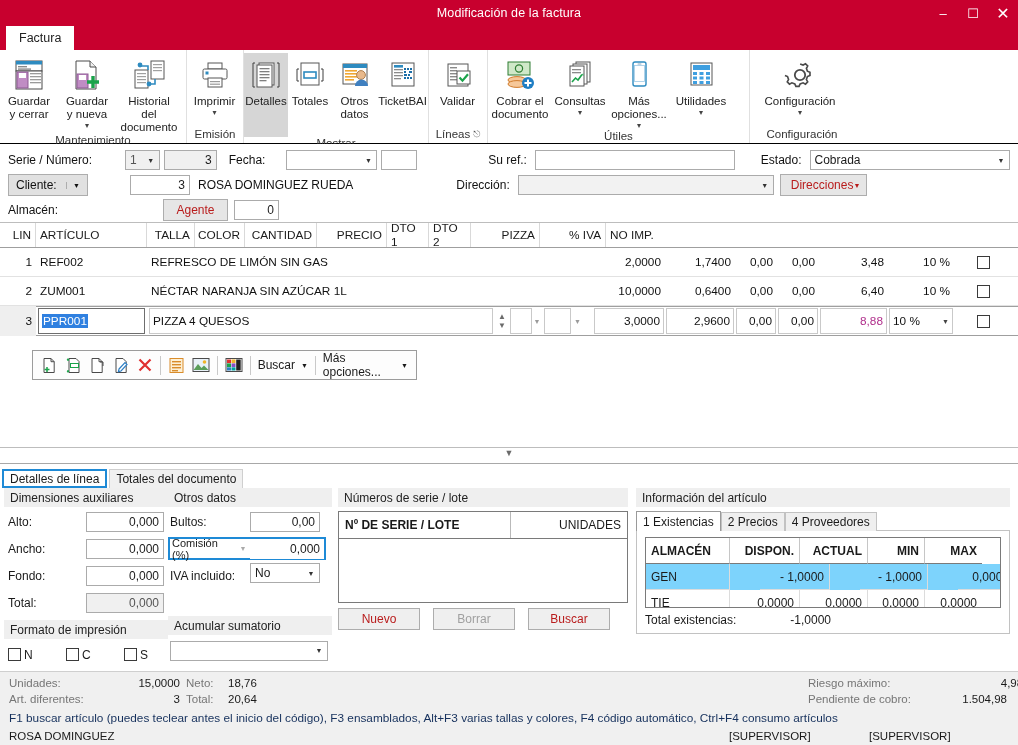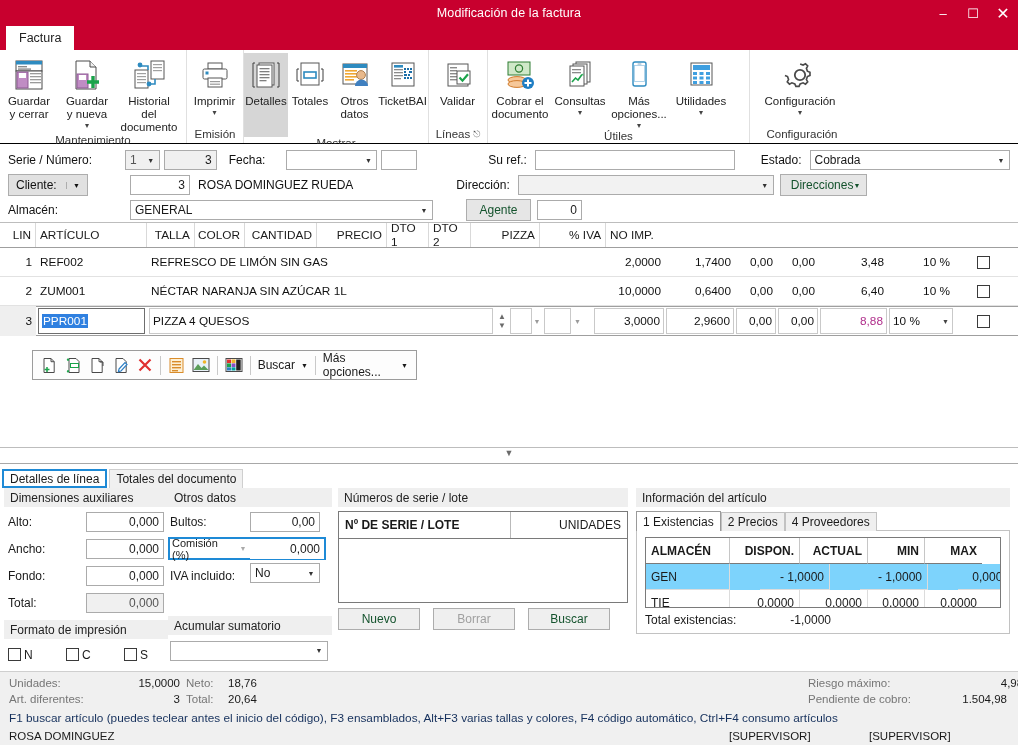--- a/index.html
+++ b/index.html
@@ -60,21 +60,21 @@
     font-size:12px; padding:0 4px; display:flex; align-items:center;
     font-family:"Liberation Sans", sans-serif;
   }
   .inp.r{ justify-content:flex-end; }
   .inp.gray{ background:#f0f0f0; color:#555; }
   .cbo{ position:relative; display:flex; align-items:center; border:1px solid #ababab; background:#fff; height:20px; }
   .cbo .txt{ flex:1; font-size:12px; padding:0 4px; white-space:nowrap; overflow:hidden; }
   .cbo .arw{ width:16px; text-align:center; font-size:7px; color:#333; }
   .btn{
     height:22px; border:1px solid #adadad; background:#e6e6e6; font-size:12px;
-    display:flex; align-items:center; justify-content:center; padding:0 10px; color:#14532d;
+    display:flex; align-items:center; justify-content:center; padding:0 10px; color:#b91c1c;
   }
   .btnlbl{
     height:22px; border:1px solid #adadad; background:#e1e1e1; font-size:12px;
     display:flex; align-items:center; padding:0 7px; color:#111;
   }
   
   .grid{ border-top:1px solid #bdbdbd; border-bottom:1px solid #bdbdbd; }
   .ghead{ display:flex; height:25px; background:#fff; border-bottom:1px solid #9f9f9f; }
   .ghead .c{ font-size:11.8px; color:#1a1a1a; display:flex; align-items:center; padding:0 4px;
              border-right:1px solid #d9d9d9; }
@@ -444,24 +444,20 @@
       <div class="arw">▼</div>
     </div>
     <div class="btn" style="margin-left:6px; width:87px; justify-content:space-between;">
       <span>Direcciones</span>
       <span style="font-size:7px;">▼</span>
     </div>
   </div>
 
   <div class="frow">
     <div class="lbl" style="width:122px;">Almacén:</div>
-    <div class="cbo" style="width:303px;">
-      <div class="txt">GENERAL</div>
-      <div class="arw">▼</div>
-    </div>
     <div class="btn" style="margin-left:33px; width:65px;">
       <span>Agente</span>
     </div>
     <div class="inp r" style="width:45px; margin-left:6px;">0</div>
   </div>
 </div>
 
 <div class="grid">
   <div class="ghead">
     <div class="c r" style="width:36px;">LIN</div>

